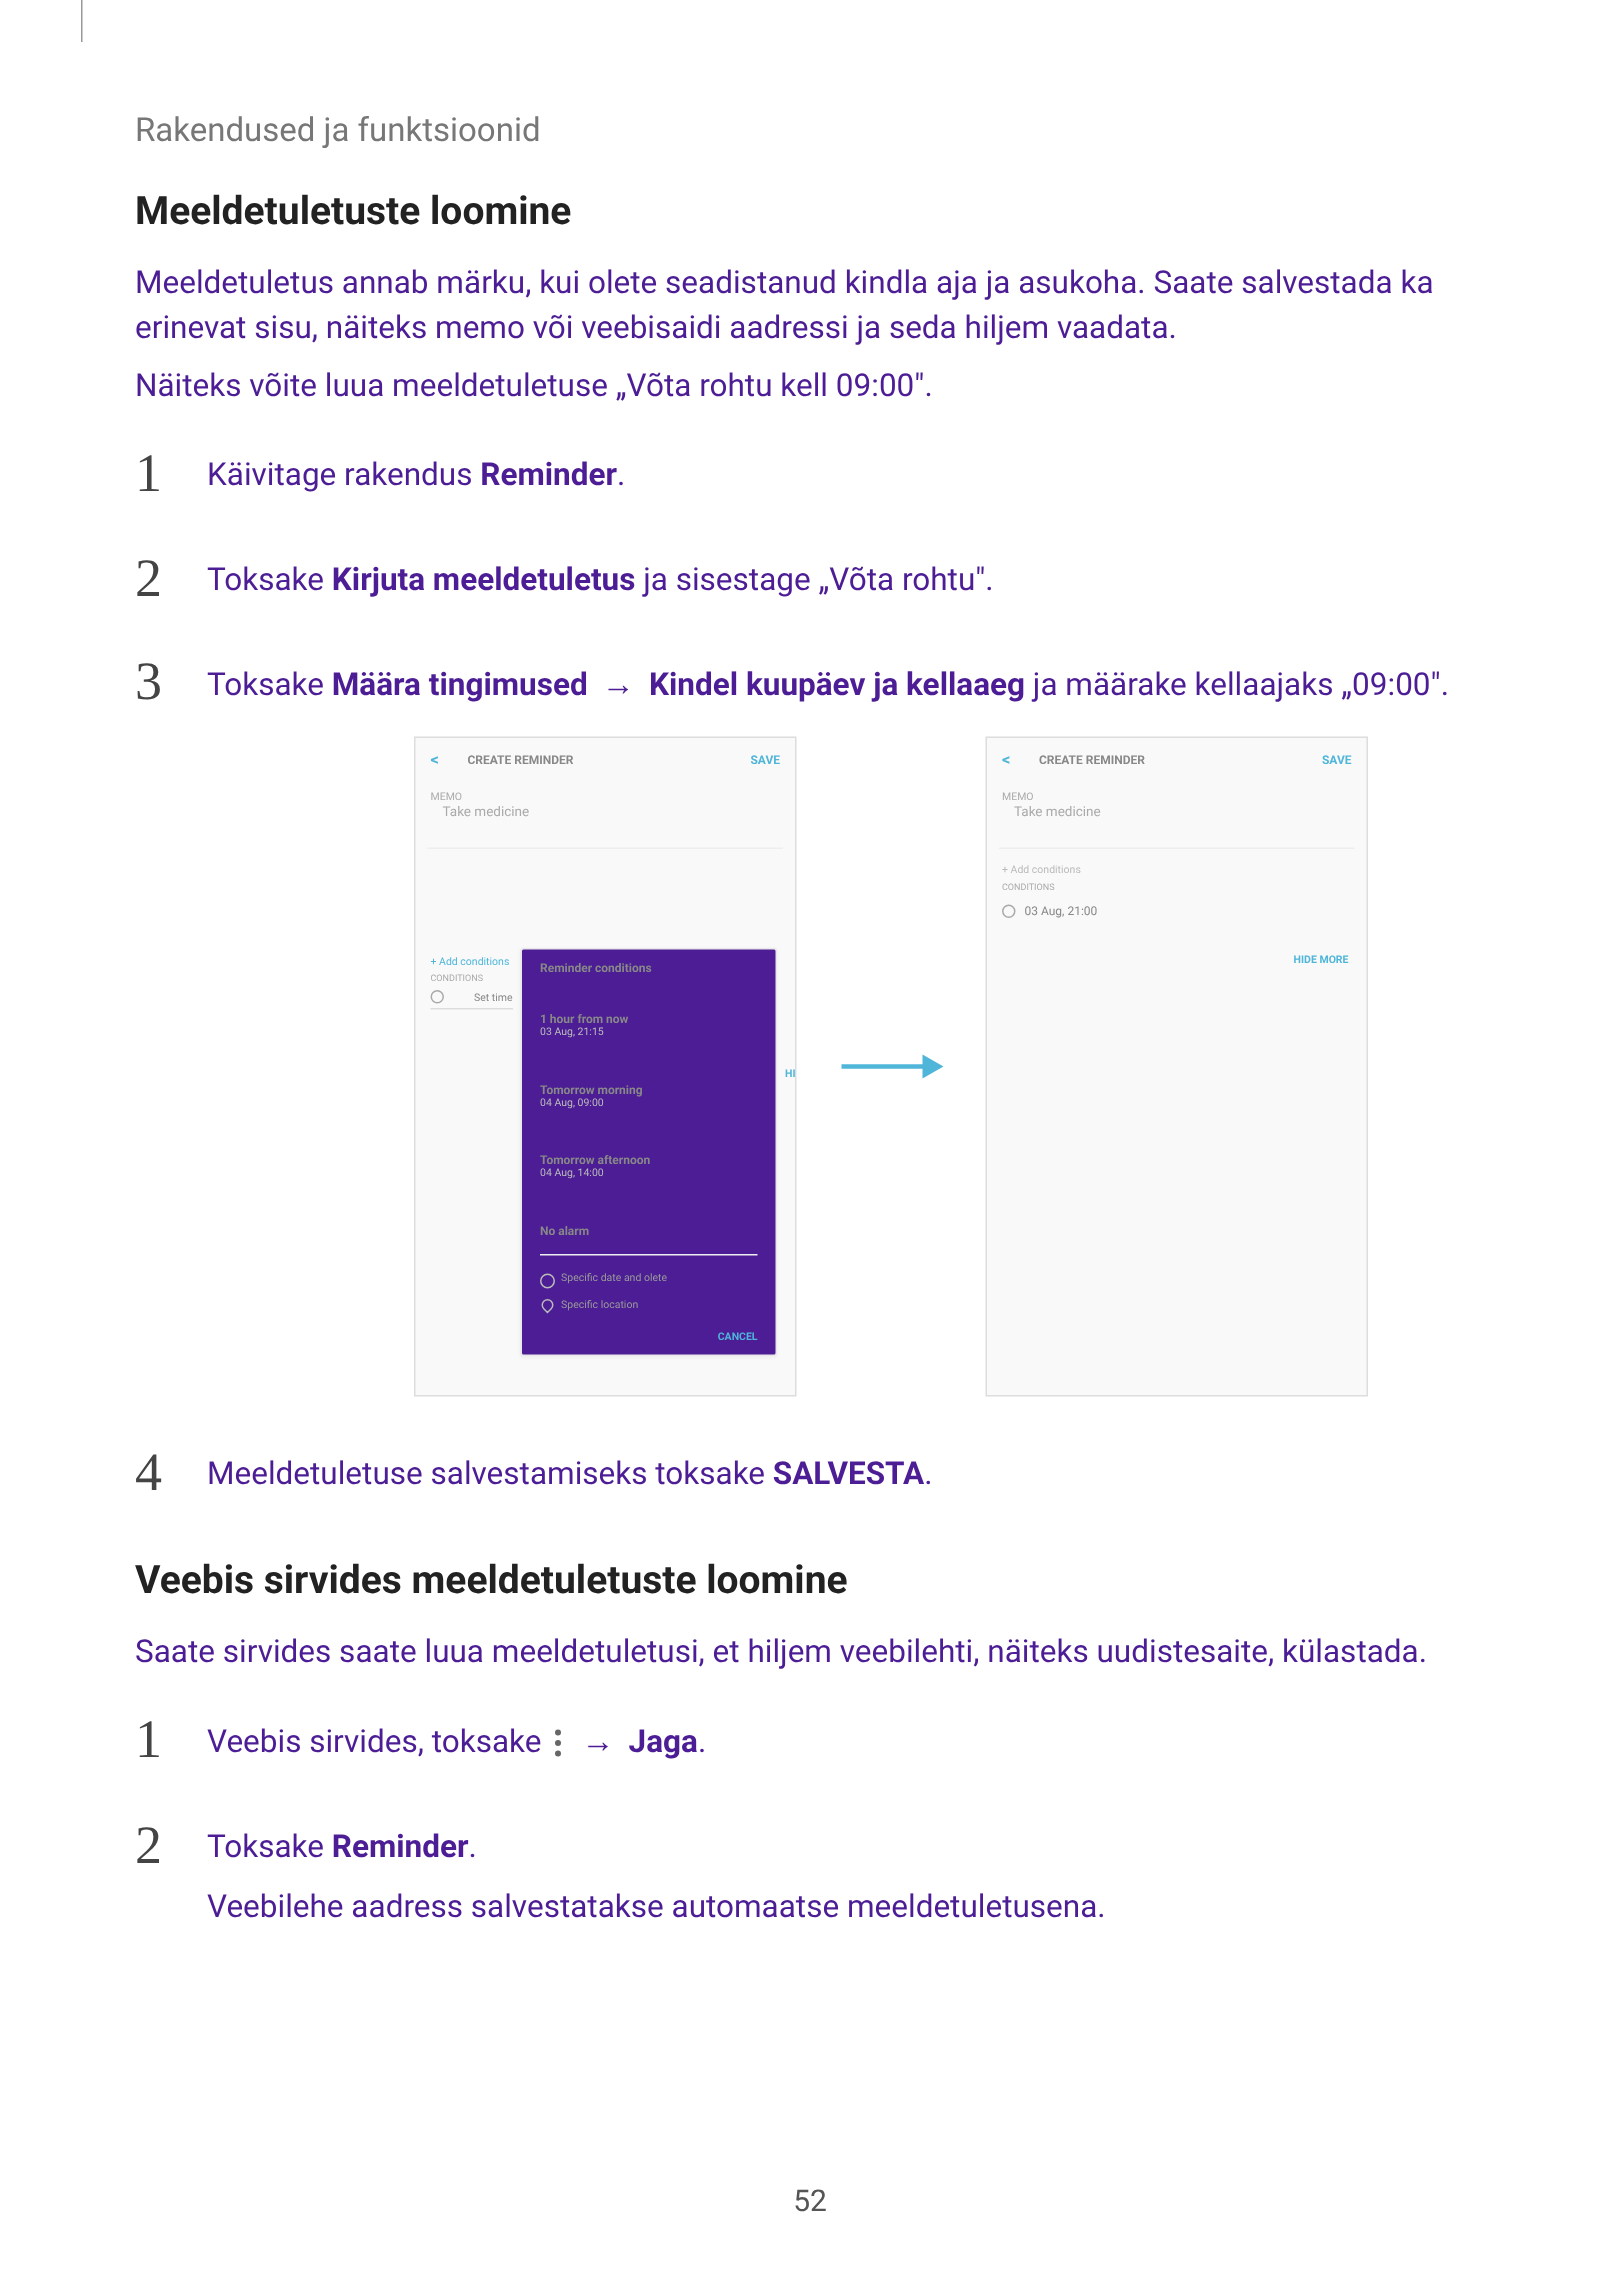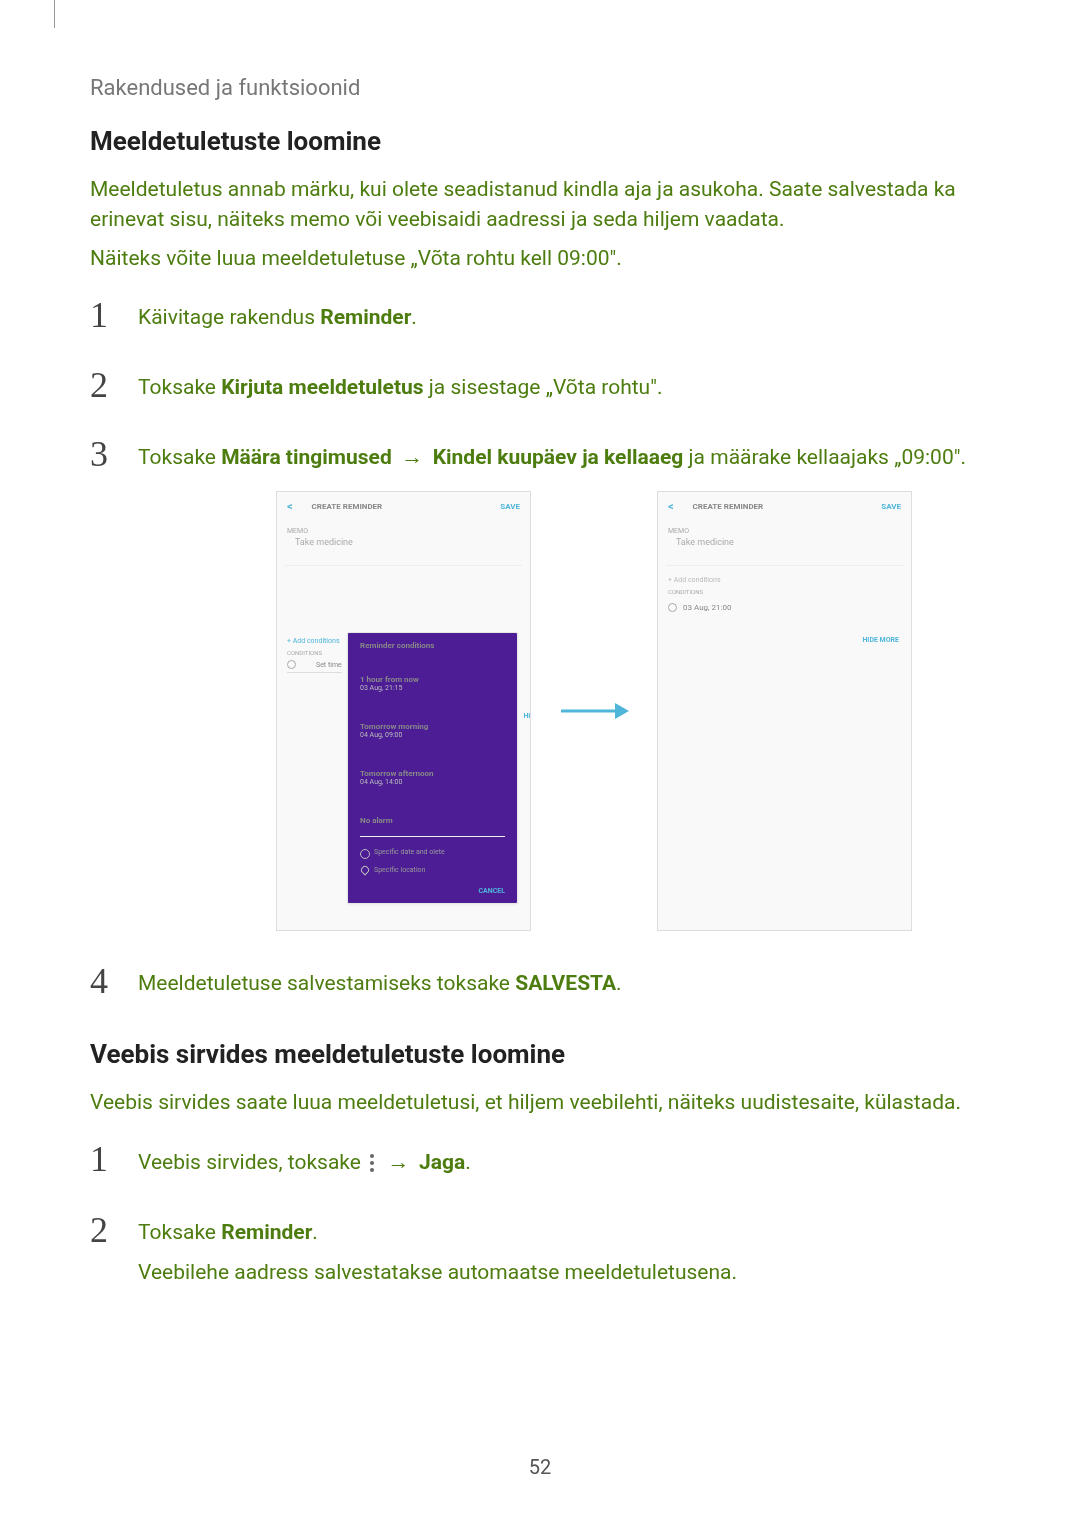--- a/index.html
+++ b/index.html
@@ -36,21 +36,21 @@
     h2 {
       font-size: 26px;
       font-weight: 700;
       color: #222;
       margin-top: 18px;
       margin-bottom: 18px;
     }
     p {
       font-size: 21px;
       line-height: 1.45;
-      color: #4d7c0f;
+      color: #4c1d95;
       margin-bottom: 8px;
     }
     .ol-item {
       display: flex;
       align-items: flex-start;
       gap: 20px;
       margin-top: 24px;
     }
     .ol-num {
       font-size: 36px;
@@ -389,21 +389,21 @@
     <div class="ol-num">4</div>
     <div class="ol-body">
       <p>
         <span>Meeldetuletuse salvestamiseks toksake </span><strong>SALVESTA</strong><span>.</span>
       </p>
     </div>
   </div>
 
   <div class="sec2">
     <h2>Veebis sirvides meeldetuletuste loomine</h2>
-    <p>Veebis sirvides saate luua meeldetuletusi, et hiljem veebilehti, näiteks uudistesaite, külastada.</p>
+    <p>Saate sirvides saate luua meeldetuletusi, et hiljem veebilehti, näiteks uudistesaite, külastada.</p>
 
     <div class="ol-item">
       <div class="ol-num">1</div>
       <div class="ol-body">
         <p>
           <span>Veebis sirvides, toksake </span><span class="more-icon">
               <span></span>
               <span></span>
               <span></span>
             </span><span class="arrow-inline"> → </span><strong>Jaga</strong><span>.</span>

